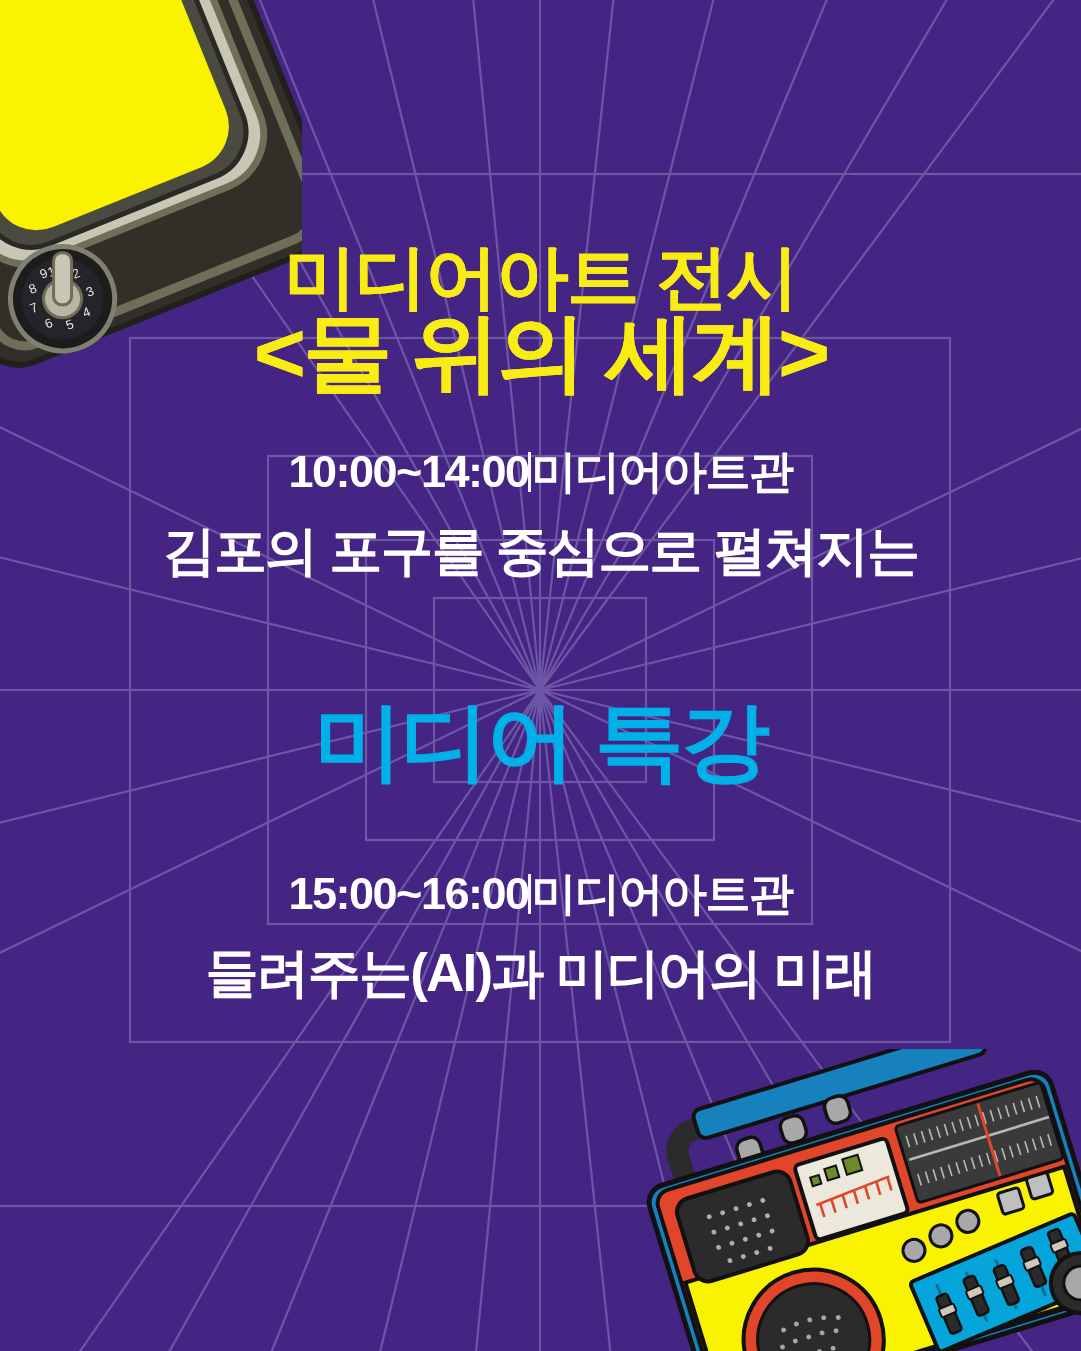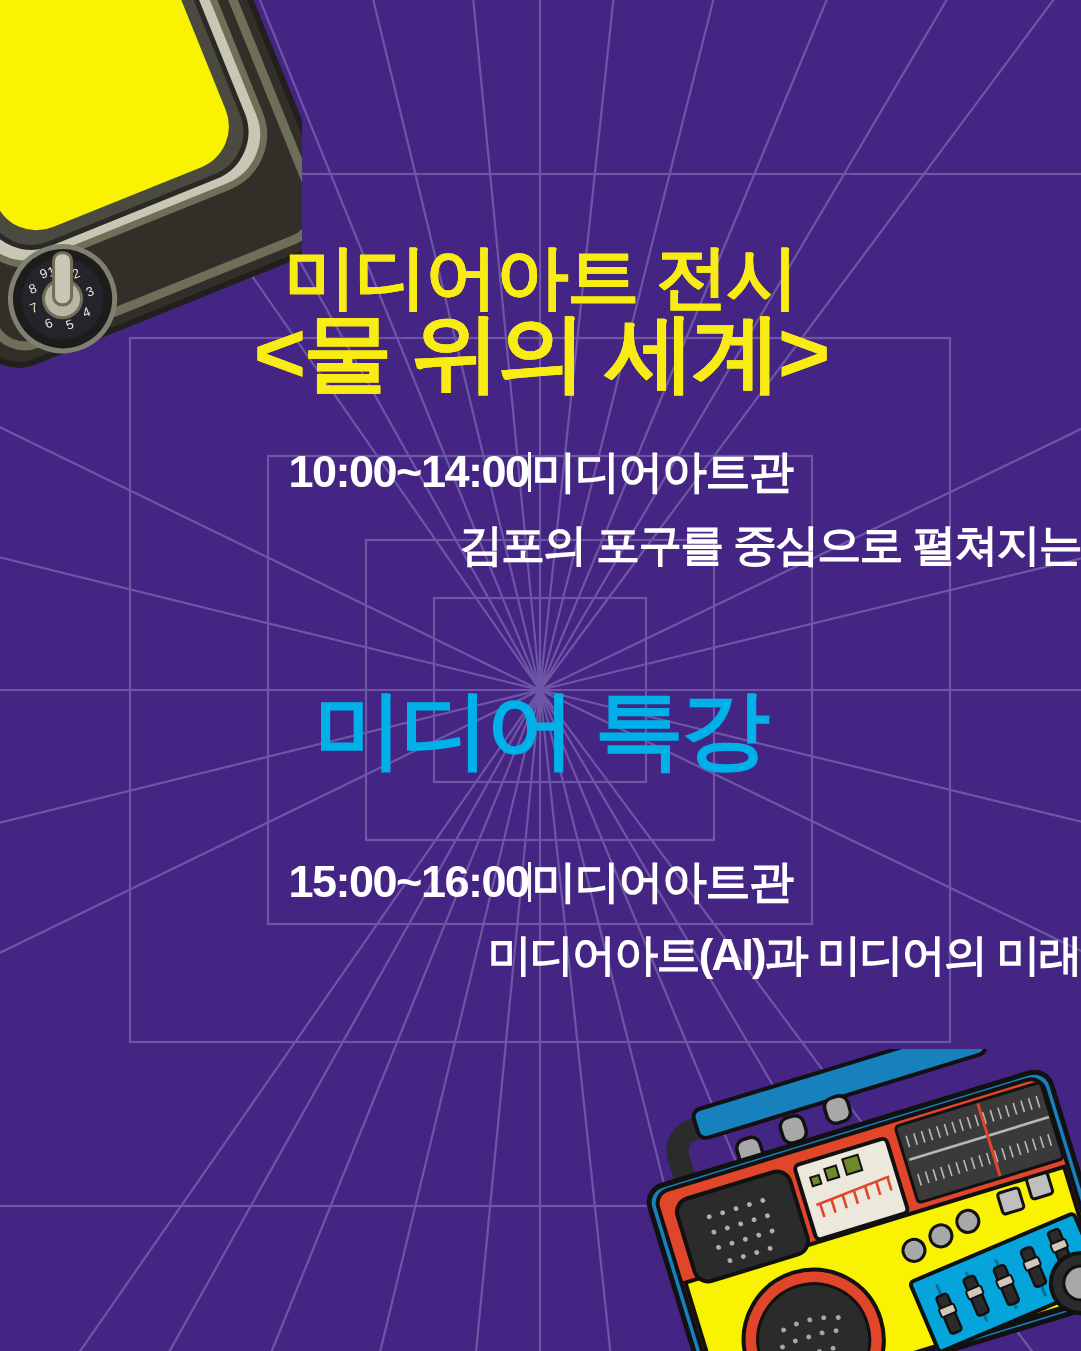--- a/index.html
+++ b/index.html
@@ -94,26 +94,25 @@
     display:inline-block;
     width:3px;
     height:40px;
     background:#ffffff;
     opacity:.95;
   }
 
   .desc{
     color:#ffffff;
     font-weight:bold;
-    font-size:44px;
+    font-size:53px;
     line-height:1.32;
     letter-spacing:-1.8px;
     margin-top:14px;
     white-space:nowrap;
-    text-align:right;
   }
   .desc .d2{ display:block; }
 </style>
 </head>
 <body>
 
 <div id="poster">
 
   <svg id="grid" viewBox="0 0 1081 1351" preserveAspectRatio="none">
     <defs>
@@ -386,18 +385,18 @@
     <div class="blk">
       <div class="headline2">미디어 특강</div>
 
       <div class="meta second">
         <span>15:00~16:00</span>
         <span class="sep"></span>
         <span>미디어아트관</span>
       </div>
 
       <div class="desc">
-        <span class="d2">미디어아트(AI)과 미디어의 미래</span>
+        <span class="d2">들려주는(AI)과 미디어의 미래</span>
       </div>
     </div>
 
   </div>
 </div>
 
 </body></html>

